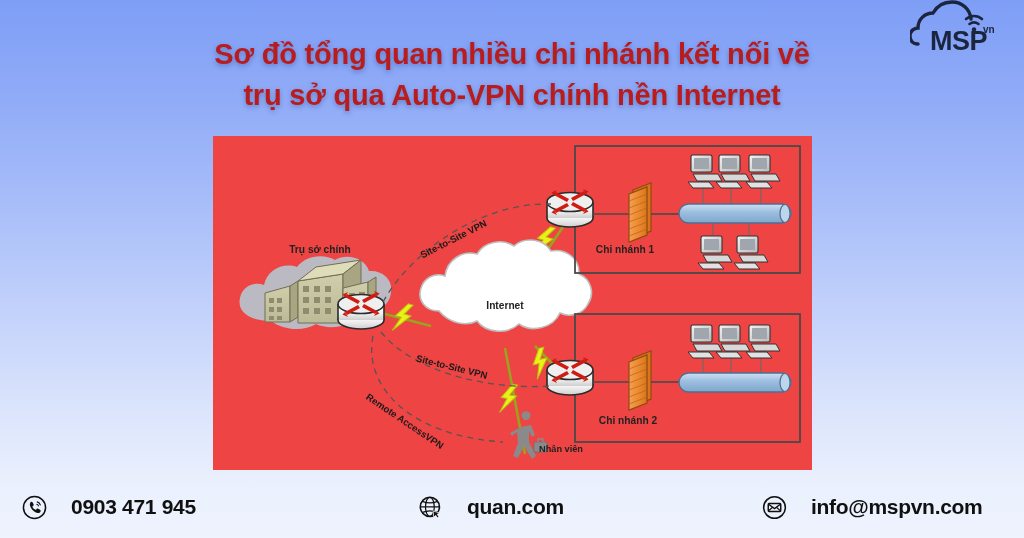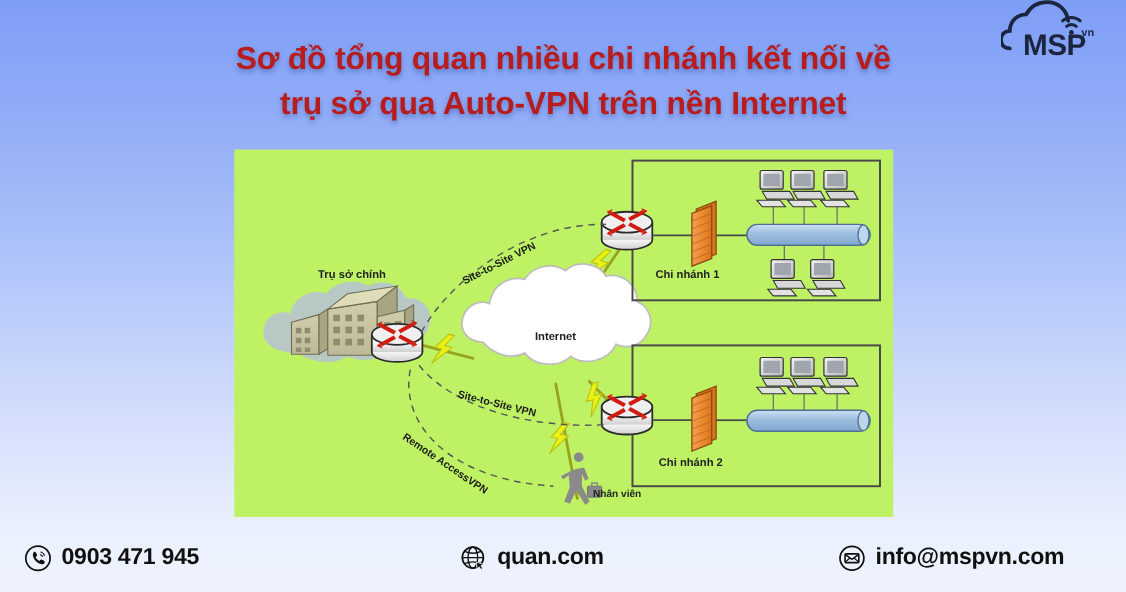--- a/index.html
+++ b/index.html
@@ -50,21 +50,21 @@
   }
   .title-line { display: block; }
 
   
   .diagram-panel {
     position: absolute;
     left: 213px;
     top: 136px;
     width: 599px;
     height: 334px;
-    background: #bef264;
+    background: #ef4444;
     overflow: hidden;
   }
   .diagram-panel svg { display: block; width: 100%; height: 100%; }
 
   .dg-label {
     font-family: "Liberation Sans", sans-serif;
     font-weight: bold;
     fill: #222222;
   }
   .dg-label-sm { font-size: 9.2px; }
@@ -77,21 +77,21 @@
     left: 0;
     bottom: 0;
     width: 1024px;
     height: 62px;
     display: flex;
     align-items: center;
   }
   .footer-item {
     display: flex;
     align-items: center;
-    gap: 9px;
+    gap: 24px;
     color: #101010;
     font-size: 21px;
     font-weight: bold;
     letter-spacing: -0.3px;
     white-space: nowrap;
   }
   .fi-phone { position: absolute; left: 22px; }
   .fi-web   { position: absolute; left: 418px; }
   .fi-mail  { position: absolute; left: 762px; }
 
@@ -114,21 +114,21 @@
     </g>
     <circle cx="64" cy="29.5" r="2.2" fill="#1b2540"></circle>
 
     <text x="20" y="50" class="logo-word" font-family="Liberation Sans, sans-serif" font-size="27" font-weight="bold" fill="#1b2540" letter-spacing="-0.5">MSP</text>
     <text x="73" y="33" font-family="Liberation Sans, sans-serif" font-size="10" font-weight="bold" fill="#1b2540">vn</text>
   </svg>
 </div>
 
 <h1 class="title">
   <span class="title-line">Sơ đồ tổng quan nhiều chi nhánh kết nối về</span>
-  <span class="title-line">trụ sở qua Auto-VPN trên nền Internet</span>
+  <span class="title-line">trụ sở qua Auto-VPN chính nền Internet</span>
 </h1>
 
 <div class="diagram-panel">
 <svg viewBox="0 0 599 334" xmlns="http://www.w3.org/2000/svg">
   <defs>
     <linearGradient id="bldgFront" x1="0" y1="0" x2="0" y2="1">
       <stop offset="0" stop-color="#cfcdaa"></stop>
           <stop offset="1" stop-color="#bdbb97"></stop>
     </linearGradient>
     <linearGradient id="lanGrad" x1="0" y1="0" x2="0" y2="1">

